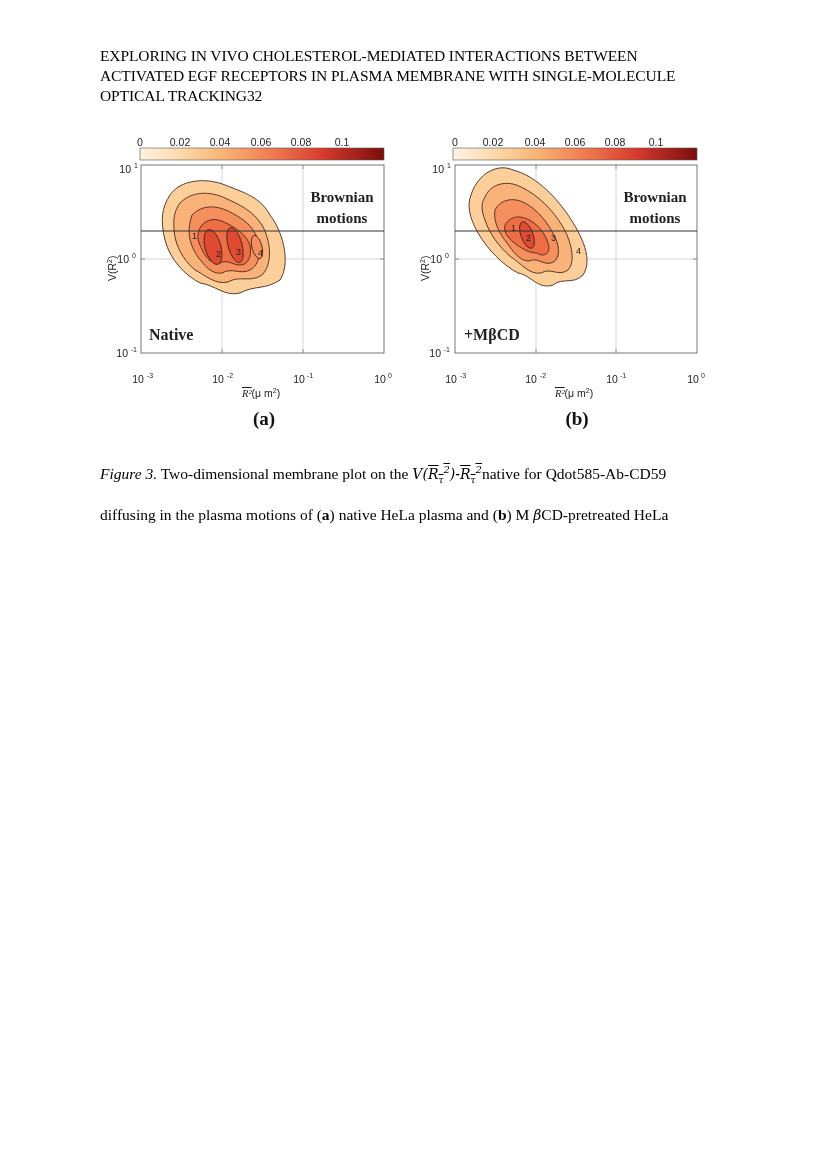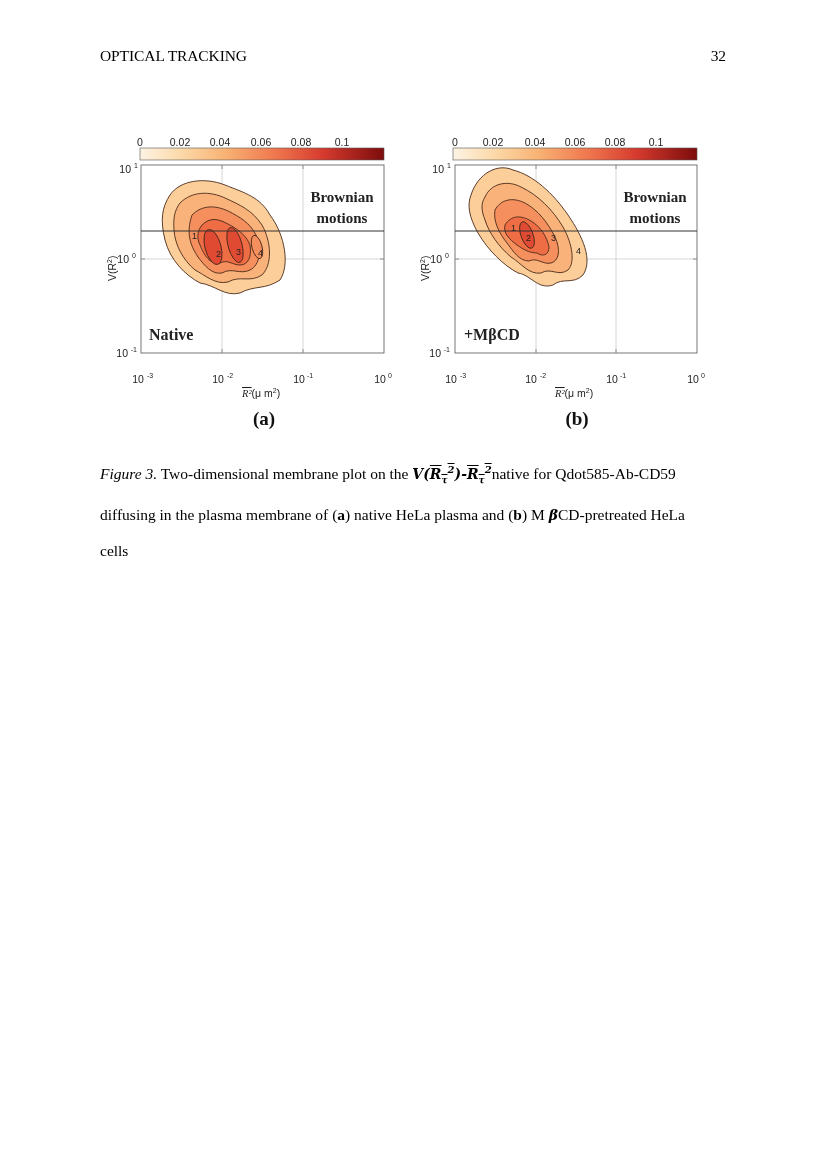--- a/index.html
+++ b/index.html
@@ -1,36 +1,38 @@
 <!DOCTYPE html>
 <html><head>
 <meta charset="utf-8">
 <style>
   html, body { margin:0; padding:0; background:#ffffff; }
   body { width:827px; height:1170px; position:relative; overflow:hidden;
          font-family:"Liberation Serif", serif; color:#000; }
   .header { position:absolute; left:100px; top:46px; width:626px;
             font-size:15.5px; line-height:20px; letter-spacing:-0.1px; }
   .header .line { white-space:nowrap; }
-  .header .last { display:flex; justify-content:space-between; }
+  .header .last { display:flex; }
   .figure { position:absolute; left:100px; top:135px; width:630px; height:300px; }
   .panel { position:absolute; top:0; width:310px; height:300px; }
   .panel svg { position:absolute; left:0; top:0; }
   .caption { position:absolute; left:100px; top:452px; width:630px;
              font-size:15.5px; line-height:36px; }
   .caption i { font-style:italic; }
-  .math { font-family:"DejaVu Serif", serif; font-style:italic; font-size:14px;font-weight:bold; }
+  .math { font-family:"DejaVu Serif", serif; font-style:italic; font-size:14px; }
   .over { text-decoration:overline; }
   sup { font-size:10px; }
   sub { font-size:9px; }
 </style>
 </head>
 <body>
 
 <div class="header">
+  <div class="line">EXPLORING IN VIVO CHOLESTEROL-MEDIATED INTERACTIONS BETWEEN</div>
+  <div class="line">ACTIVATED EGF RECEPTORS IN PLASMA MEMBRANE WITH SINGLE-MOLECULE</div>
   <div class="line last">
     <span>OPTICAL TRACKING</span>
     <span>32</span>
   </div>
 </div>
 
 <div class="figure">
 
   <div class="panel" style="left:0;">
     <svg width="310" height="300" viewBox="0 0 310 300">
@@ -189,15 +191,14 @@
         <text x="290" y="243" font-size="7">0</text>
       </g>
       <text x="142" y="262" font-family="Liberation Sans, sans-serif" font-size="10.5" fill="#222"><tspan font-family="Liberation Serif, serif" font-style="italic" text-decoration="overline">R²</tspan>(μ m<tspan font-size="7" dy="-4">2</tspan><tspan dy="4">)</tspan></text>
       <text x="164" y="290" font-family="Liberation Serif, serif" font-weight="bold" font-size="19" fill="#111" text-anchor="middle">(b)</text>
     </svg>
   </div>
 </div>
 
 <div class="caption">
   <div><i>Figure 3</i><i>.</i> <span>Two-dimensional membrane plot on the </span><span class="math"><span>V</span>(<span class="over">R<sub>τ</sub><sup>2</sup></span>)-<span class="over">R<sub>τ</sub><sup>2</sup></span></span><span>native for Qdot585-Ab-CD59</span></div>
-  <div><span>diffusing in the plasma membrane of (</span><b>a</b><span>) native HeLa plasma and (</span><b>b</b><span>) M </span><span class="math">β</span><span>CD-pretreated HeLa</span></div>
-  <div>cells</div>
+  <div><span>diffusing in the plasma motions of (</span><b>a</b><span>) native HeLa plasma and (</span><b>b</b><span>) M </span><span class="math">β</span><span>CD-pretreated HeLa</span></div>
 </div>
 
 </body></html>

